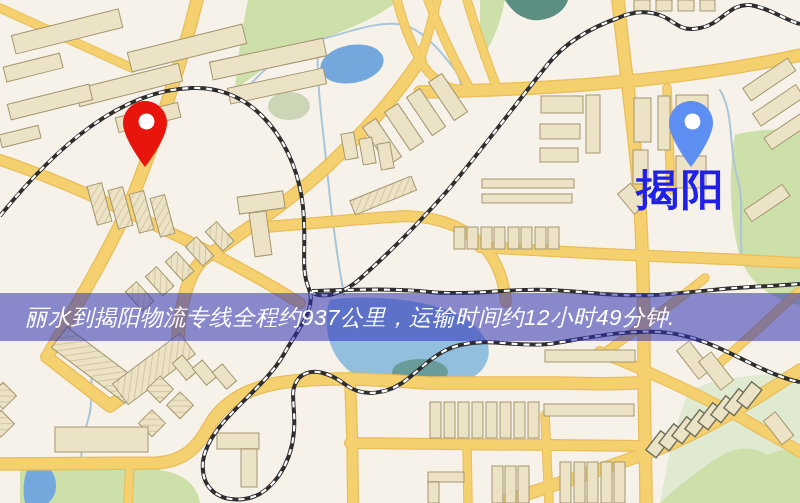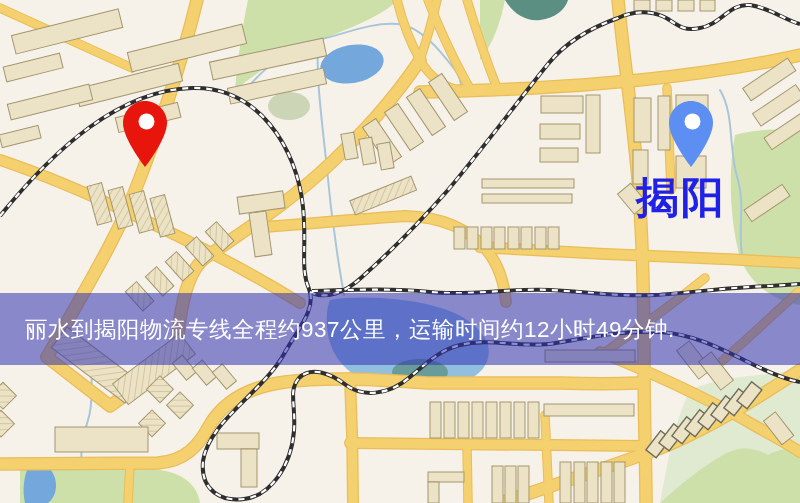--- a/index.html
+++ b/index.html
@@ -17,22 +17,22 @@
   .road-casing use{fill:none;stroke:var(--road-edge);stroke-linecap:round;stroke-linejoin:round;}
   .road-fill use{fill:none;stroke:var(--road);stroke-linecap:round;stroke-linejoin:round;}
   .cA{stroke-width:13.5;} .cB{stroke-width:12;} .cC{stroke-width:9.5;}
   .fA{stroke-width:11;}  .fB{stroke-width:9.5;} .fC{stroke-width:7.5;}
   .bld{fill:var(--bld);stroke:var(--bld-edge);stroke-width:1;}
   .bld-dark{fill:var(--bld);stroke:var(--bld-edge-dark);stroke-width:1.4;}
   .bld-hatch{fill:url(#hatch);stroke:var(--bld-edge);stroke-width:1;}
   .rail-base use{fill:none;stroke:var(--rail);stroke-width:4;}
   .rail-dash use{fill:none;stroke:var(--rail-dash);stroke-width:2.2;stroke-dasharray:6 6;}
   
-  .banner{position:absolute;left:0;top:293px;width:800px;height:72px;
-          background:var(--banner-bg);display:flex;align-items:center;z-index:30;}
+  .banner{position:absolute;left:0;top:293px;width:800px;height:48px;
+          background:var(--banner-bg);display:flex;align-items:center;z-index:30;font-style:italic;}
   .banner span{color:var(--banner-text);font-size:22.5px;letter-spacing:0.5px;
                padding-left:25px;white-space:nowrap;}
   
   .pin{position:absolute;width:46px;height:68px;z-index:20;cursor:pointer;}
   .pin-origin-shape{fill:var(--pin-origin);}
   .pin-dest-shape{fill:var(--pin-dest);}
   .pin-hole{fill:#ffffff;}
   .city-label{position:absolute;font-size:43px;font-weight:600;line-height:1;
               z-index:21;letter-spacing:2px;}
   .label-origin{color:var(--label-origin);}
@@ -289,19 +289,19 @@
       <circle class="pin-hole" cx="24.5" cy="21.5" r="8"></circle>
     </svg>
   </div>
 
   <div class="pin" style="left:668px;top:100px;">
     <svg width="46" height="68" viewBox="0 0 46 68">
       <path class="pin-dest-shape" d="M23 1 C10.8 1 1 10.8 1 23 C1 39 23 67 23 67 C23 67 45 39 45 23 C45 10.8 35.2 1 23 1 Z"></path>
       <circle class="pin-hole" cx="24.5" cy="21.5" r="8"></circle>
     </svg>
   </div>
-  <div class="city-label label-dest" style="left:636px;top:176px;">揭阳</div>
+  <div class="city-label label-dest" style="left:636px;top:168px;">揭阳</div>
 
   <div class="banner">
     <span>丽水到揭阳物流专线全程约937公里，运输时间约12小时49分钟.</span>
   </div>
 
 </div>
 
 </body></html>

